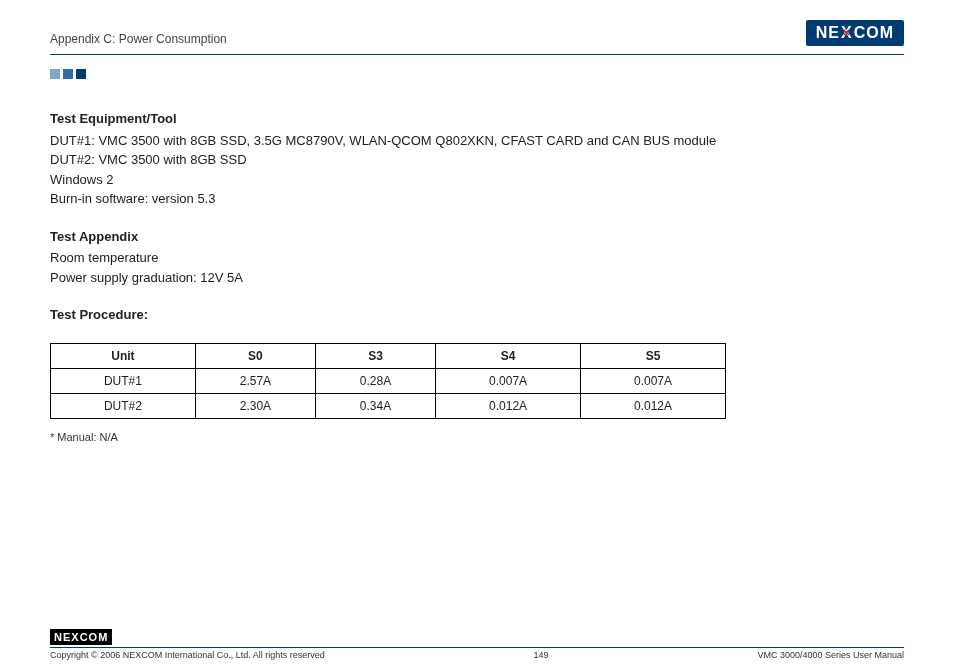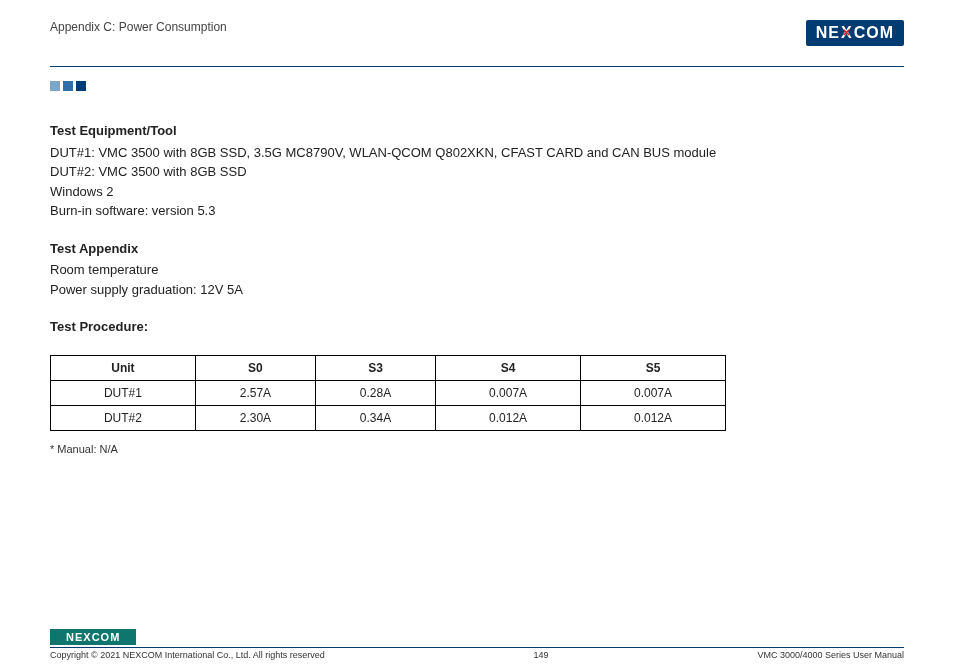--- a/index.html
+++ b/index.html
@@ -10,23 +10,23 @@
     background: #fff;
     position: relative;
     color: #333;
   }
   .page {
     padding: 20px 50px 0 50px;
   }
   .header {
     display: flex;
     justify-content: space-between;
-    align-items: flex-start;
+    align-items: flex-end;
     border-bottom: 1.5px solid #003b71;
-    padding-bottom: 20px;
+    padding-bottom: 8px;
     margin-bottom: 14px;
   }
   .header-title {
     font-size: 12px;
     color: #444;
   }
   .logo {
     display: flex;
     align-items: center;
     background: #003b71;
@@ -79,25 +79,25 @@
   table.data th { font-weight: bold; }
   .footnote { font-size: 11px; color: #333; margin-top: 10px; }
 
   .footer {
     position: absolute;
     bottom: 12px;
     left: 50px;
     right: 50px;
   }
   .footer-logo {
-    background: #0f766e;
+    background: #000000;
     color: #fff;
     font-weight: bold;
     font-size: 11px;
-    padding: 2px 16px;
+    padding: 2px 4px;
     display: inline-block;
     letter-spacing: 1px;
   }
   .footer-line {
     border-top: 1.5px solid #003b71;
     margin-top: 2px;
     display: flex;
     justify-content: space-between;
     font-size: 9px;
     color: #333;
@@ -173,17 +173,17 @@
 
     <div class="footnote">* Manual: N/A</div>
   </div>
 </div>
 
 <div class="footer">
   <div class="footer-logo">
     <span>NE</span><span>X</span><span>COM</span>
   </div>
   <div class="footer-line">
-    <span>Copyright © 2021 NEXCOM International Co., Ltd. All rights reserved</span>
+    <span>Copyright © 2006 NEXCOM International Co., Ltd. All rights reserved</span>
     <span>149</span>
     <span>VMC 3000/4000 Series User Manual</span>
   </div>
 </div>
 
 </body></html>

